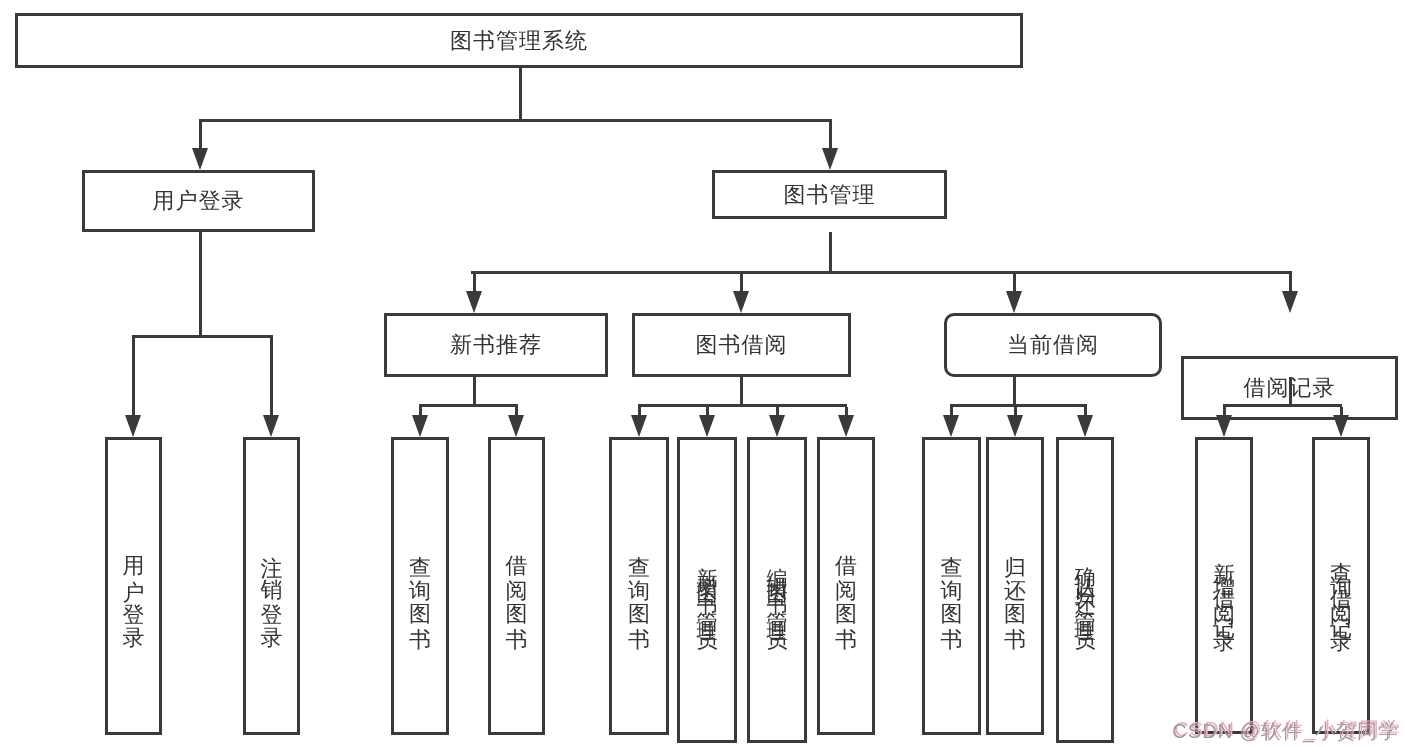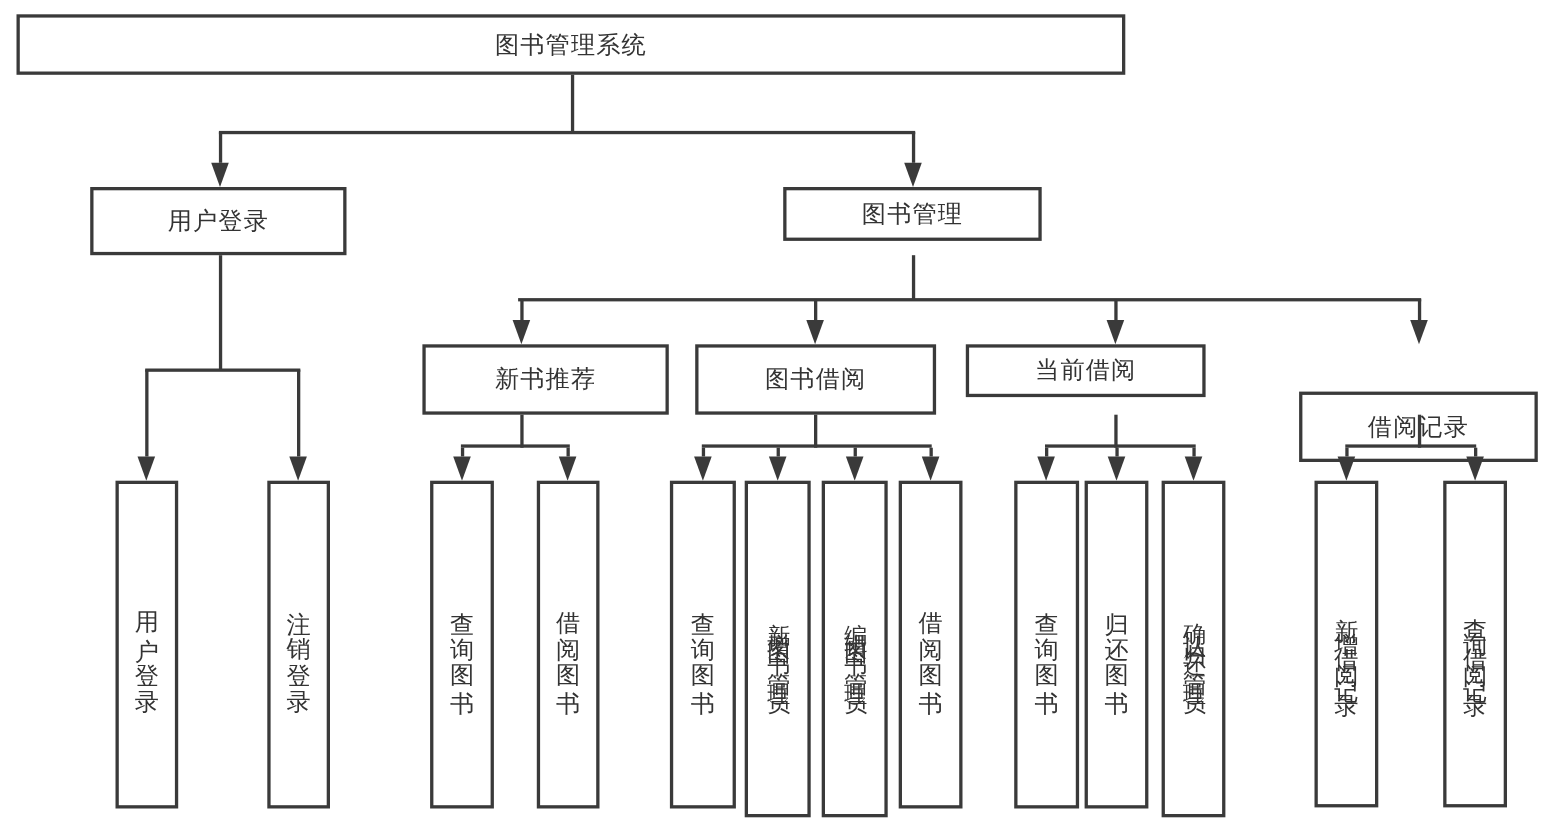--- a/index.html
+++ b/index.html
@@ -102,21 +102,21 @@
   <div class="arrow" style="left:1006px;top:291px;"></div>
   <div class="vline" style="left:1289px;top:272px;height:19px;"></div>
   <div class="arrow" style="left:1282px;top:291px;"></div>
 
   <div class="box" style="left:363px;top:313px;width:224px;height:64px;margin-left:21px;">
     <span class="lbl">新书推荐</span>
   </div>
   <div class="box" style="left:632px;top:313px;width:219px;height:64px;">
     <span class="lbl">图书借阅</span>
   </div>
-  <div class="box" style="left:878px;top:313px;width:218px;height:48px;">
+  <div class="box" style="left:944px;top:313px;width:218px;height:64px;border-radius:10px;">
     <span class="lbl">当前借阅</span>
   </div>
   <div class="box" style="left:1181px;top:313px;width:217px;height:64px;margin-top:43px;">
     <span class="lbl">借阅记录</span>
   </div>
 
   <div class="vline" style="left:473px;top:377px;height:30px;"></div>
   <div class="hline" style="left:419px;top:404px;width:99px;"></div>
   <div class="vline" style="left:419px;top:407px;height:8px;"></div>
   <div class="arrow" style="left:412px;top:415px;"></div>
@@ -187,14 +187,15 @@
     <span class="lbl sp9">确认归还（管理员）</span>
   </div>
 
   <div class="box vbox" style="left:1195px;top:437px;width:58px;height:297px;">
     <span class="lbl sp6">新增借阅记录</span>
   </div>
   <div class="box vbox" style="left:1312px;top:437px;width:58px;height:297px;">
     <span class="lbl sp6">查询借阅记录</span>
   </div>
 
+  <div class="watermark">CSDN @软件_小贺同学</div>
 
 </div>
 
 </body></html>

